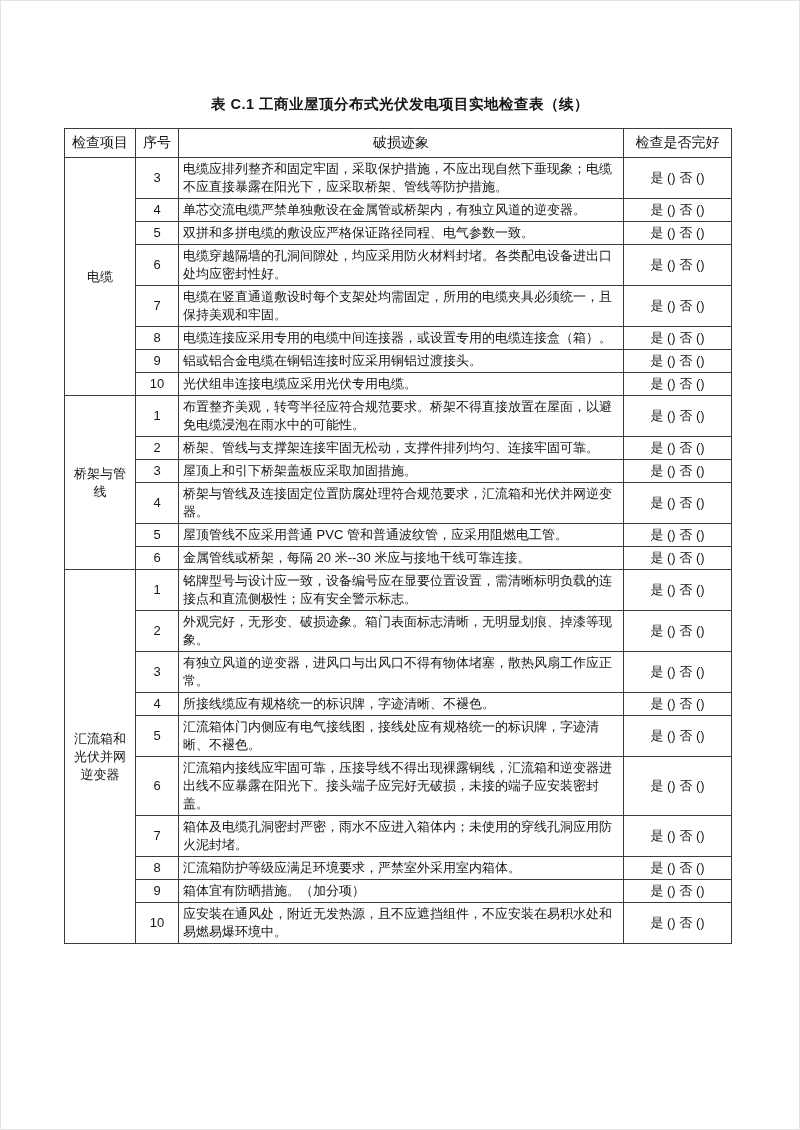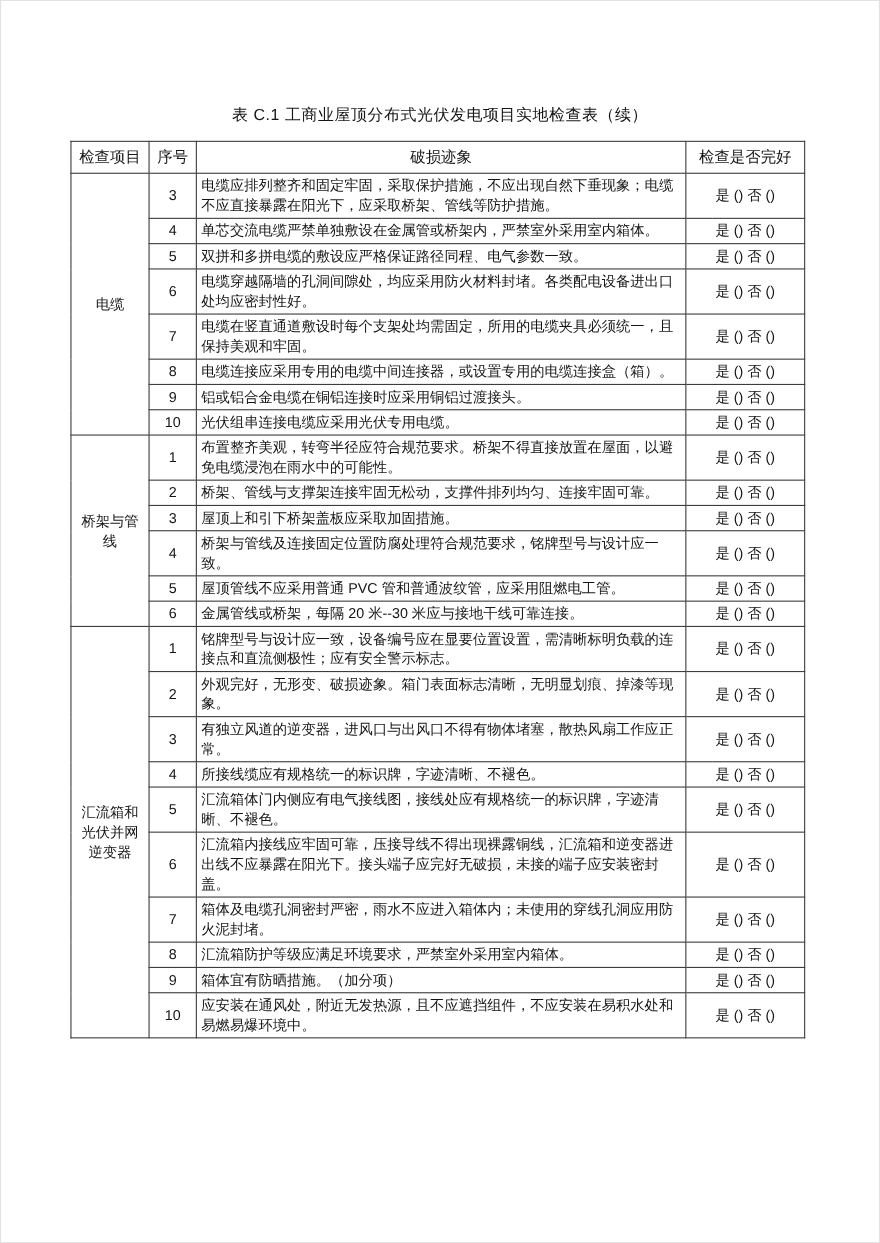--- a/index.html
+++ b/index.html
@@ -15,21 +15,21 @@
     color: #151515;
     overflow: hidden;
   }
   .doc-title {
     position: absolute;
     top: 95px;
     left: 0;
     width: 100%;
     text-align: center;
     font-size: 14.5px;
-    font-weight: normal;
+    font-weight: bold;
     letter-spacing: 0.5px;
   }
   table.checklist {
     position: absolute;
     top: 128px;
     left: 64px;
     width: 667px;
     border-collapse: collapse;
     table-layout: fixed;
   }
@@ -101,21 +101,21 @@
     </thead>
     <tbody>
         <tr>
           <td class="group-cell" rowspan="8">电缆</td>
           <td class="no-cell">3</td>
           <td class="req-cell">电缆应排列整齐和固定牢固，采取保护措施，不应出现自然下垂现象；电缆不应直接暴露在阳光下，应采取桥架、管线等防护措施。</td>
           <td class="status-cell">是 () 否 ()</td>
         </tr>
         <tr>
           <td class="no-cell">4</td>
-          <td class="req-cell">单芯交流电缆严禁单独敷设在金属管或桥架内，严禁室外采用室内箱体。</td>
+          <td class="req-cell">单芯交流电缆严禁单独敷设在金属管或桥架内，有独立风道的逆变器。</td>
           <td class="status-cell">是 () 否 ()</td>
         </tr>
         <tr>
           <td class="no-cell">5</td>
           <td class="req-cell">双拼和多拼电缆的敷设应严格保证路径同程、电气参数一致。</td>
           <td class="status-cell">是 () 否 ()</td>
         </tr>
         <tr>
           <td class="no-cell">6</td>
           <td class="req-cell">电缆穿越隔墙的孔洞间隙处，均应采用防火材料封堵。各类配电设备进出口处均应密封性好。</td>
@@ -152,21 +152,21 @@
           <td class="req-cell">桥架、管线与支撑架连接牢固无松动，支撑件排列均匀、连接牢固可靠。</td>
           <td class="status-cell">是 () 否 ()</td>
         </tr>
         <tr>
           <td class="no-cell">3</td>
           <td class="req-cell">屋顶上和引下桥架盖板应采取加固措施。</td>
           <td class="status-cell">是 () 否 ()</td>
         </tr>
         <tr>
           <td class="no-cell">4</td>
-          <td class="req-cell">桥架与管线及连接固定位置防腐处理符合规范要求，铭牌型号与设计应一致。</td>
+          <td class="req-cell">桥架与管线及连接固定位置防腐处理符合规范要求，汇流箱和光伏并网逆变器。</td>
           <td class="status-cell">是 () 否 ()</td>
         </tr>
         <tr>
           <td class="no-cell">5</td>
           <td class="req-cell">屋顶管线不应采用普通 PVC 管和普通波纹管，应采用阻燃电工管。</td>
           <td class="status-cell">是 () 否 ()</td>
         </tr>
         <tr>
           <td class="no-cell">6</td>
           <td class="req-cell">金属管线或桥架，每隔 20 米--30 米应与接地干线可靠连接。</td>

